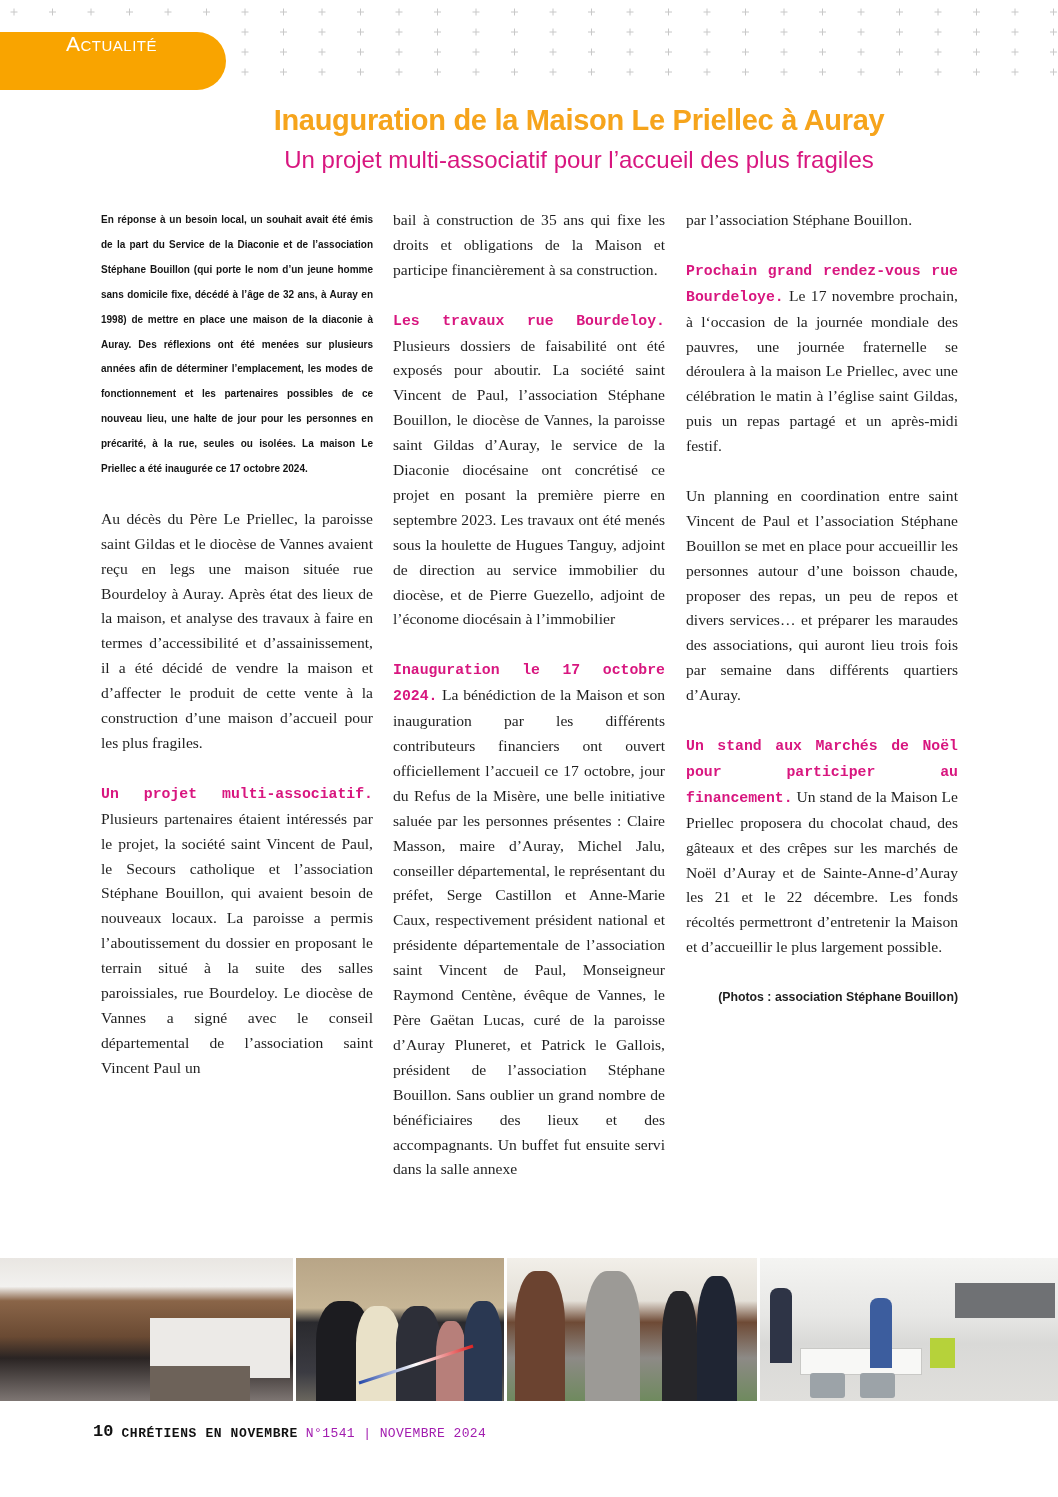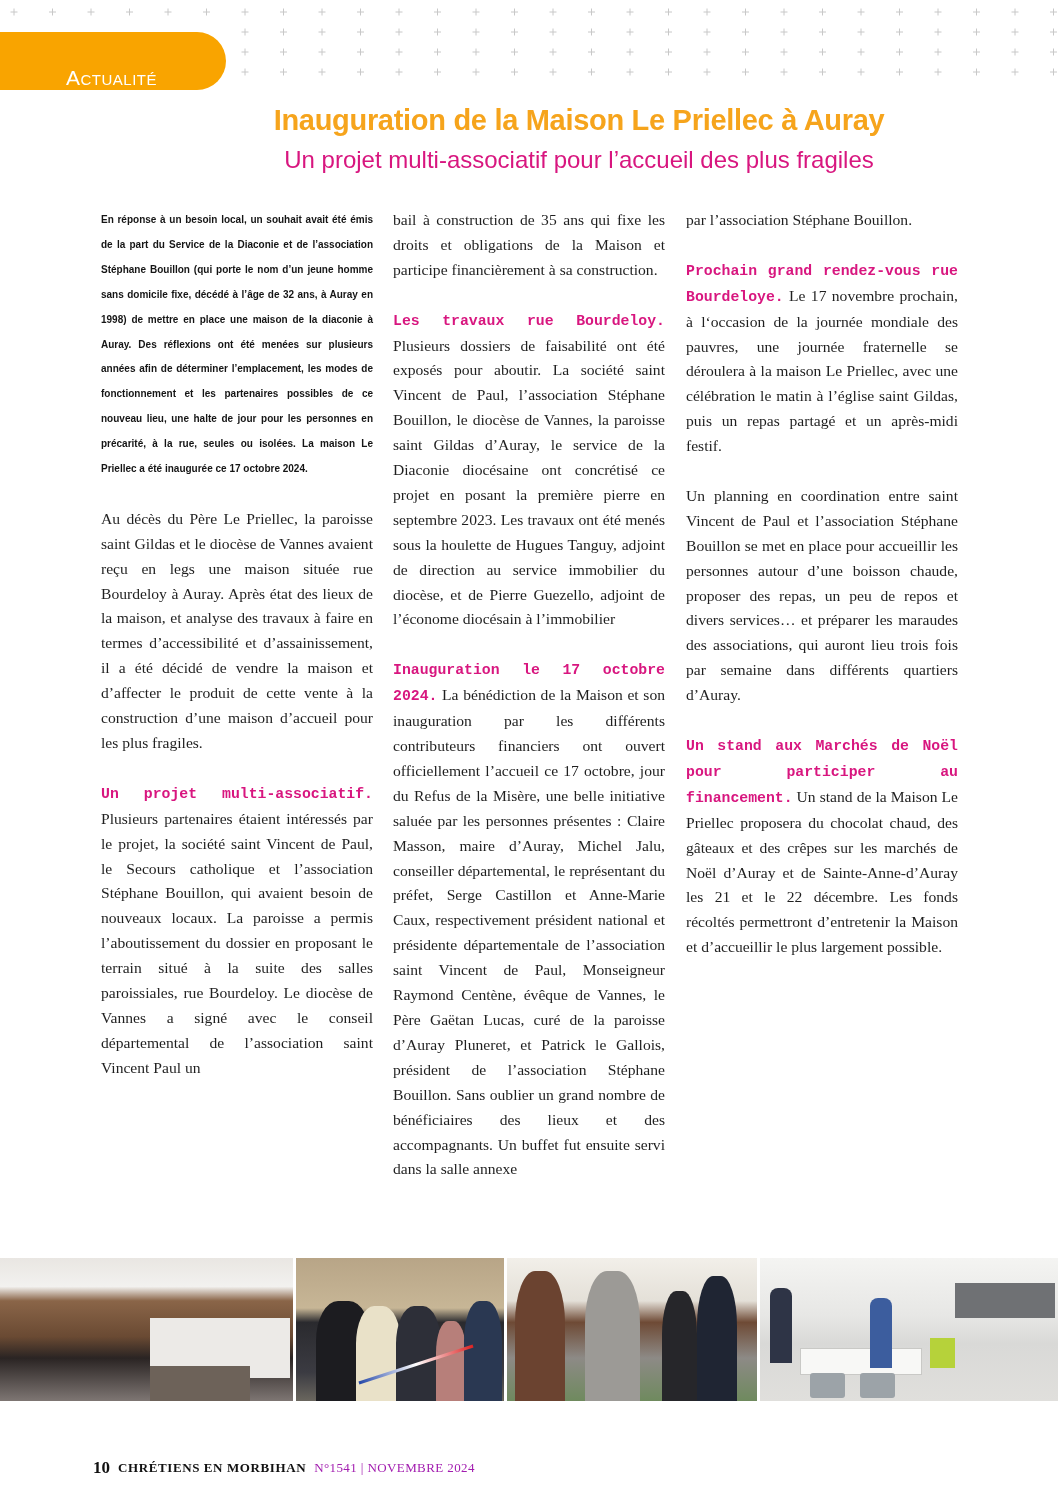--- a/index.html
+++ b/index.html
@@ -2,21 +2,21 @@
 <html><head>
 <meta charset="utf-8">
 <style>
   html, body { margin: 0; padding: 0; background: #ffffff; }
   body { width: 1058px; height: 1497px; position: relative; overflow: hidden; font-family: "Liberation Serif", serif; color: #1f1f1f; }
   .plus-svg { position: absolute; left: 0; top: 0; }
 
   .rubric {
     position: absolute; left: 0; top: 32px; width: 226px; height: 58px;
     background: #f9a400; border-radius: 0 29px 29px 0;
-    display: flex; align-items: flex-end;
+    display: flex; align-items: flex-start;
   }
   .rubric span {
     margin-left: 66px; color: #fff; font-family: "Liberation Sans", sans-serif;
     font-size: 21px; letter-spacing: 0.5px; font-variant: small-caps;
   }
 
   .title {
     position: absolute; left: 0; width: 1058px; top: 104px; text-align: center;
     font-family: "Liberation Sans", sans-serif; font-weight: bold; color: #f6a41c;
     font-size: 29px; letter-spacing: -0.3px; margin-left: 50px;
@@ -42,21 +42,21 @@
   .ph1 .cab { position:absolute; left:150px; top:60px; width:140px; height:60px; background:#eceae7; }
   .ph1 .floor { position:absolute; left:150px; top:108px; width:100px; height:35px; background:#6d6259; }
   .ph2 { width: 208px; background: linear-gradient(180deg, #b8a587 0%, #c7b696 35%, #2a2a2e 45%, #3b3b42 80%, #6a665e 100%); }
   .ph2 .p { position:absolute; bottom:0; border-radius: 40% 40% 0 0; }
   .ph3 { width: 250px; background: linear-gradient(180deg, #f2efe9 0%, #e4e0d8 30%, #6e4a35 45%, #8d8a86 70%, #6f8a5e 100%); }
   .ph3 .p { position:absolute; bottom:0; border-radius: 40% 40% 0 0; }
   .ph4 { width: 298px; background: linear-gradient(180deg, #f4f4f2 0%, #e7e7e5 40%, #d9d9d7 60%, #e0dfdc 100%); }
   .ph4 .t { position:absolute; background:#f8f8f6; border:1px solid #c9c9c6; }
   .ph4 .c { position:absolute; background:#9ca3a8; border-radius:3px; }
 
-  .footer { position: absolute; left: 93px; top: 1422px; font-family: Liberation Serif, serif; font-size: 13px; color: #111; display:flex; align-items: center; gap: 8px; margin-top: 36px; }
+  .footer { position: absolute; left: 93px; top: 1422px; font-family: Liberation Mono, monospace; font-size: 13px; color: #111; display:flex; align-items: flex-end; gap: 8px; }
   .footer .pg { font-weight: bold; font-size: 17px; }
   .footer .mag { font-weight: bold; letter-spacing: 0.6px; }
   .footer .iss { font-weight: normal; letter-spacing: 0.4px; color:#a21caf; }
 </style>
 </head>
 <body>
 
 <svg class="plus-svg" width="1058" height="95" id="plusgrid">
     <path d="M10.5 12h7M14 8.5v7" stroke="#c8c8c8" stroke-width="1"></path>
     <path d="M49 12h7M52.5 8.5v7" stroke="#c8c8c8" stroke-width="1"></path>
@@ -171,20 +171,21 @@
   <p>bail à construction de 35 ans qui fixe les droits et obligations de la Maison et participe financièrement à sa construction.</p>
   <p><span class="hl">Les travaux rue Bourdeloy.</span><span> Plusieurs dossiers de faisabilité ont été exposés pour aboutir. La société saint Vincent de Paul, l’association Stéphane Bouillon, le diocèse de Vannes, la paroisse saint Gildas d’Auray, le service de la Diaconie diocésaine ont concrétisé ce projet en posant la première pierre en septembre 2023. Les travaux ont été menés sous la houlette de Hugues Tanguy, adjoint de direction au service immobilier du diocèse, et de Pierre Guezello, adjoint de l’économe diocésain à l’immobilier</span></p>
   <p><span class="hl">Inauguration le 17 octobre 2024.</span><span> La bénédiction de la Maison et son inauguration par les différents contributeurs financiers ont ouvert officiellement l’accueil ce 17 octobre, jour du Refus de la Misère, une belle initiative saluée par les personnes présentes : Claire Masson, maire d’Auray, Michel Jalu, conseiller départemental, le représentant du préfet, Serge Castillon et Anne-Marie Caux, respectivement président national et présidente départementale de l’association saint Vincent de Paul, Monseigneur Raymond Centène, évêque de Vannes, le Père Gaëtan Lucas, curé de la paroisse d’Auray Pluneret, et Patrick le Gallois, président de l’association Stéphane Bouillon. Sans oublier un grand nombre de bénéficiaires des lieux et des accompagnants. Un buffet fut ensuite servi dans la salle annexe</span></p>
 </div>
 
 <div class="col col3">
   <p>par l’association Stéphane Bouillon.</p>
   <p><span class="hl">Prochain grand rendez-vous rue Bourdeloye.</span><span> Le 17 novembre prochain, à l‘occasion de la journée mondiale des pauvres, une journée fraternelle se déroulera à la maison Le Priellec, avec une célébration le matin à l’église saint Gildas, puis un repas partagé et un après-midi festif.</span></p>
   <p>Un planning en coordination entre saint Vincent de Paul et l’association Stéphane Bouillon se met en place pour accueillir les personnes autour d’une boisson chaude, proposer des repas, un peu de repos et divers services… et préparer les maraudes des associations, qui auront lieu trois fois par semaine dans différents quartiers d’Auray.</p>
   <p><span class="hl">Un stand aux Marchés de Noël pour participer au financement.</span><span> Un stand de la Maison Le Priellec proposera du chocolat chaud, des gâteaux et des crêpes sur les marchés de Noël d’Auray et de Sainte-Anne-d’Auray les 21 et le 22 décembre. Les fonds récoltés permettront d’entretenir la Maison et d’accueillir le plus largement possible.</span></p>
+  <p class="sign">(Photos : association Stéphane Bouillon)</p>
 </div>
 
 <div class="photos">
   <div class="photo ph1">
     <div class="cab"></div>
       <div class="floor"></div>
   </div>
   <div class="photo ph2">
     <div class="p" style="left:20px;width:55px;height:100px;background:#1c1c20"></div>
     <div class="p" style="left:60px;width:45px;height:95px;background:#e9e1c8"></div>
@@ -205,15 +206,15 @@
     <div class="c" style="left:100px;top:115px;width:35px;height:25px"></div>
     <div style="position:absolute;left:10px;top:30px;width:22px;height:75px;background:#2e3446;border-radius:8px 8px 0 0"></div>
     <div style="position:absolute;left:110px;top:40px;width:22px;height:70px;background:#3c5d9e;border-radius:8px 8px 0 0"></div>
     <div style="position:absolute;left:195px;top:25px;width:100px;height:35px;background:#6f7174"></div>
     <div style="position:absolute;left:170px;top:80px;width:25px;height:30px;background:#b6d23a"></div>
   </div>
 </div>
 
 <div class="footer">
   <span class="pg">10</span>
-  <span class="mag">CHRÉTIENS EN MORBIHAN</span>
+  <span class="mag">CHRÉTIENS EN NOVEMBRE</span>
   <span class="iss">N°1541 | NOVEMBRE 2024</span>
 </div>
 
 </body></html>

